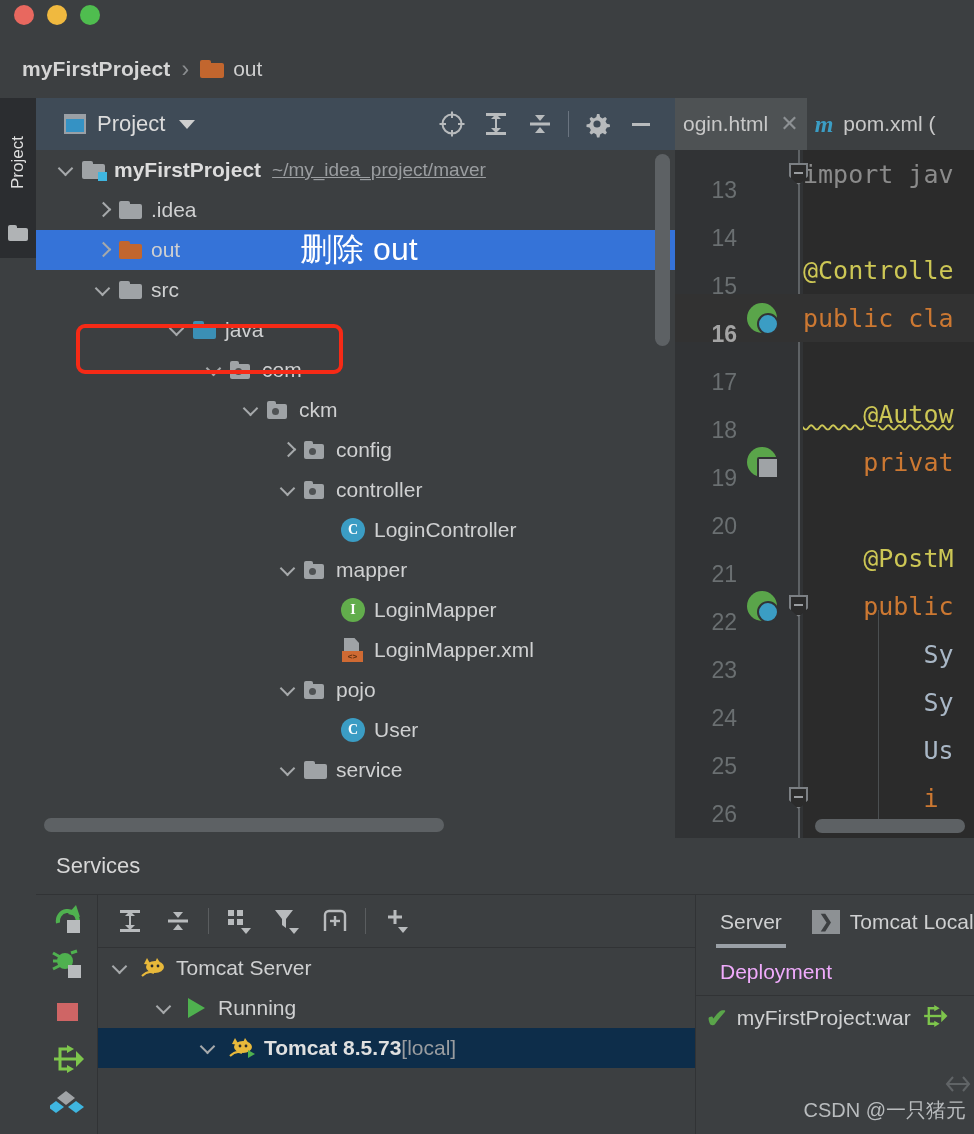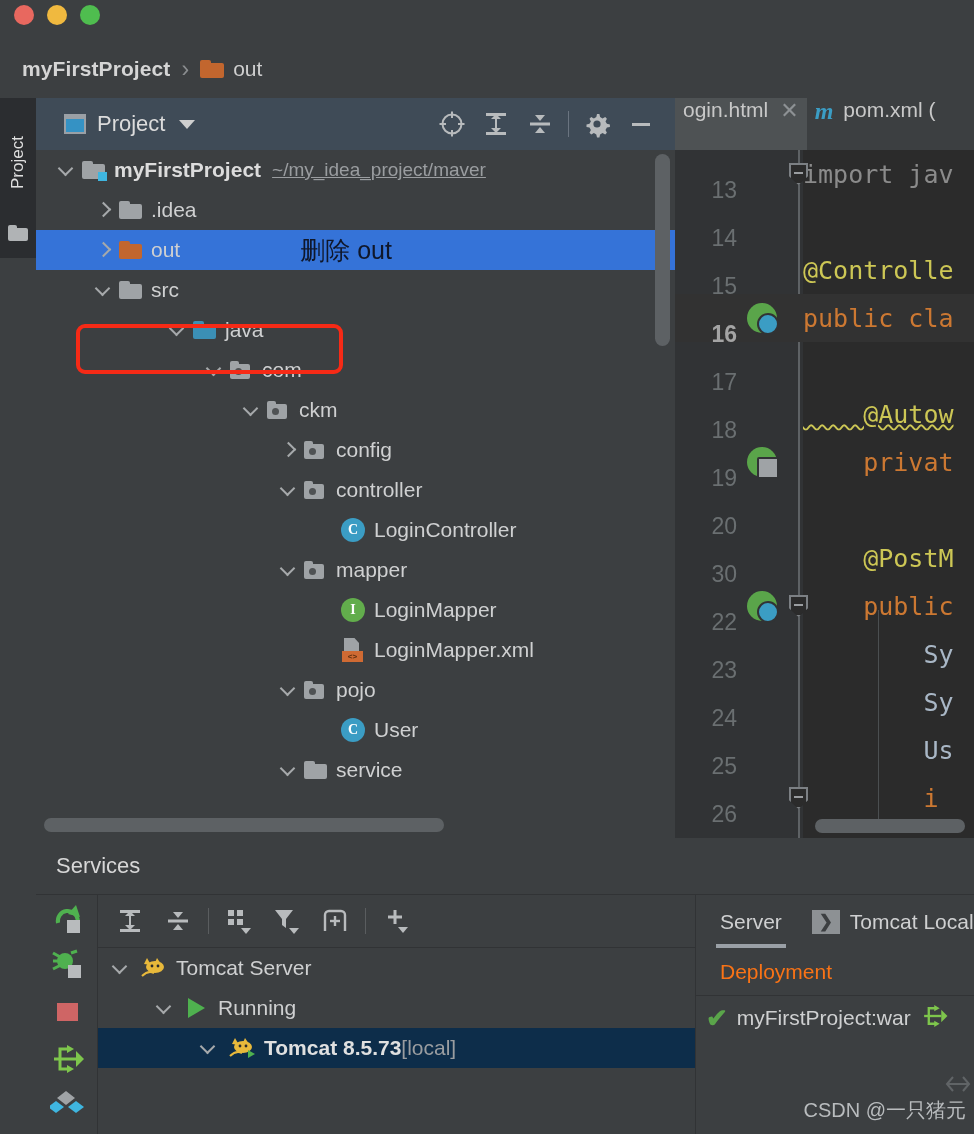--- a/index.html
+++ b/index.html
@@ -162,21 +162,21 @@
     clip-path: polygon(0 0, 70% 0, 100% 30%, 100% 100%, 0 100%);
   }
   .xmlic .tag {
     position: absolute; left: 1px; bottom: 0px; width: 21px; height: 11px; background: #cf6a33;
     font-size: 8px; color: #5a2e10; text-align: center; line-height: 11px; font-weight: bold;
   }
   .tlabel { color: #cfd0d1; }
   .tlabel.bold { font-weight: bold; color: #dcdcdc; }
   .tpath { color: #9a9da0; font-size: 19px; margin-left: 11px; text-decoration: underline; }
   .annot {
-    color: #0f172a; font-size: 25px; margin-left: 120px; font-weight: 500;
+    color: #ffffff; font-size: 32px; margin-left: 120px; font-weight: 500;
   }
   .redbox {
     position: absolute; left: 40px; top: 226px; width: 267px; height: 50px;
     border: 4px solid #f62a16; border-radius: 9px; pointer-events: none; z-index: 6;
   }
 
   .vscroll {
     position: absolute; left: 619px; top: 4px; width: 15px; height: 192px;
     background: #5d6164; border-radius: 8px;
   }
@@ -191,21 +191,21 @@
   
   .editor {
     position: absolute; left: 675px; top: 98px; width: 299px; height: 740px;
     background: #2b2b2b;
   }
   .etabs {
     position: absolute; left: 0; top: 0; width: 299px; height: 52px;
     background: #3c3f41; display: flex; align-items: center;
   }
   .etab {
-    height: 52px; display: flex; padding: 0 8px;
+    height: 52px; display: flex; align-items: center; padding: 0 8px;
     color: #c8c8c8; font-size: 21px; white-space: nowrap;
   }
   .etab.active { background: #4e5254; }
   .xclose { color: #8d9194; font-size: 22px; margin-left: 12px; }
   .mvn-ic {
     color: #3b9dc4; font-size: 24px; font-style: italic; font-weight: bold;
     font-family: "Liberation Serif", serif; margin-right: 10px;
   }
   .ecode {
     position: absolute; left: 0; top: 52px; width: 299px; height: 688px;
@@ -307,21 +307,21 @@
   .sr-tab.active::after {
     content: ""; position: absolute; left: -4px; right: -4px; bottom: 0; height: 4px; background: #9aa0a6;
   }
   .runcfg-ic {
     width: 28px; height: 24px; background: #8d9194; display: inline-flex; align-items: center;
     justify-content: center; color: #3c3f41; font-size: 17px; font-weight: bold; margin-right: 10px;
   }
   .sr-sub {
     position: absolute; left: 0; top: 53px; width: 279px; height: 48px;
     display: flex; align-items: center; padding-left: 24px;
-    color: #f97316; font-size: 21px; border-bottom: 1px solid #313335;
+    color: #f0abfc; font-size: 21px; border-bottom: 1px solid #313335;
   }
   .sr-item {
     position: absolute; left: 0; top: 101px; width: 279px; height: 44px;
     display: flex; align-items: center; padding-left: 10px; color: #cfd0d1; font-size: 21px;
   }
   .watermark {
     position: absolute; right: 8px; bottom: 10px; color: #b9bcbe; font-size: 20px;
   }
   .resize-ic { position: absolute; right: 2px; bottom: 36px; width: 28px; height: 28px; opacity: .45; }
 </style>
@@ -527,21 +527,21 @@
       <div class="indent-guide" style="left:203px;top:460px;height:220px;"></div>
       <div id="code-lines">
           <div class="cline"><span class="lnum">13</span><span class="foldmark"></span><span class="kw-dim" style="margin-left: 128px;">import jav</span></div>
           <div class="cline"><span class="lnum">14</span><span class="kw-gray" style="margin-left: 128px;"></span></div>
           <div class="cline"><span class="lnum">15</span><span class="kw-yellow" style="margin-left: 128px;">@Controlle</span></div>
           <div class="cline hl"><span class="lnum cur">16</span><span class="gic"></span><span class="kw-orange" style="margin-left: 128px;">public cla</span></div>
           <div class="cline"><span class="lnum">17</span><span class="kw-gray" style="margin-left: 128px;"></span></div>
           <div class="cline"><span class="lnum">18</span><span class="kw-yellow wavy" style="margin-left: 128px;">    @Autow</span></div>
           <div class="cline"><span class="lnum">19</span><span class="gic arrow2"></span><span class="kw-orange" style="margin-left: 128px;">    privat</span></div>
           <div class="cline"><span class="lnum">20</span><span class="kw-gray" style="margin-left: 128px;"></span></div>
-          <div class="cline"><span class="lnum">30</span><span class="kw-yellow" style="margin-left: 128px;">    @PostM</span></div>
+          <div class="cline"><span class="lnum">21</span><span class="kw-yellow" style="margin-left: 128px;">    @PostM</span></div>
           <div class="cline"><span class="lnum">22</span><span class="gic"></span><span class="foldmark"></span><span class="kw-orange" style="margin-left: 128px;">    public</span></div>
           <div class="cline"><span class="lnum">23</span><span class="kw-gray" style="margin-left: 128px;">        Sy</span></div>
           <div class="cline"><span class="lnum">24</span><span class="kw-gray" style="margin-left: 128px;">        Sy</span></div>
           <div class="cline"><span class="lnum">25</span><span class="kw-gray" style="margin-left: 128px;">        Us</span></div>
           <div class="cline"><span class="lnum">26</span><span class="foldmark"></span><span class="kw-orange" style="margin-left: 128px;">        i</span></div>
         </div>
       <div class="ehscroll-track">
         <div class="ehscroll"></div>
       </div>
     </div>

